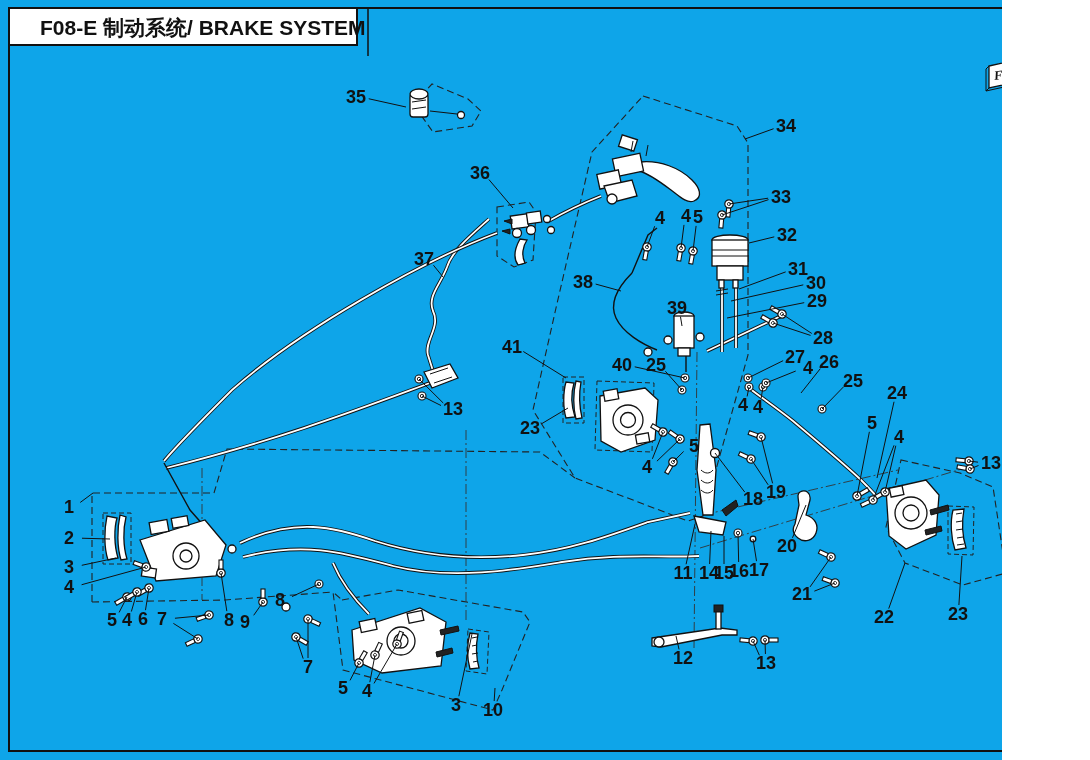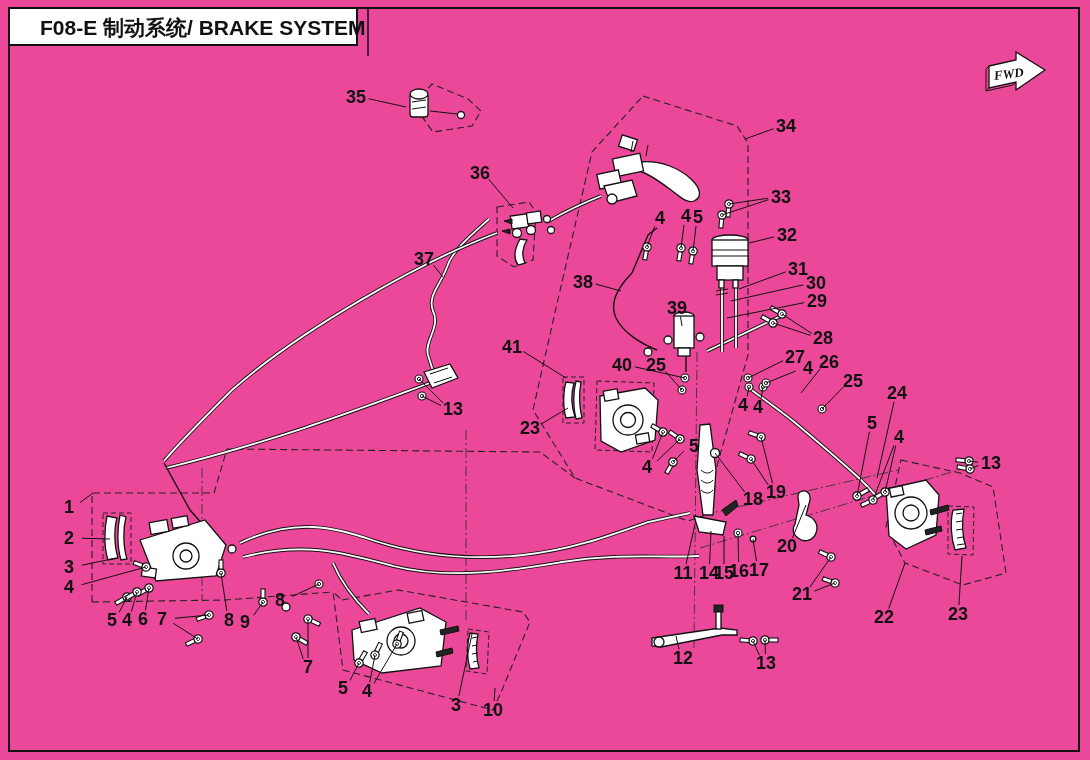--- a/index.html
+++ b/index.html
@@ -1,16 +1,16 @@
 <!DOCTYPE html>
 <html><head>
 <meta charset="utf-8">
 <style>
   html,body{margin:0;padding:0;background:#fff;}
-  .page{position:relative;width:1090px;height:760px;background:#ec4899;overflow:hidden;}
+  .page{position:relative;width:1002px;height:760px;background:#0ea5e9;overflow:hidden;}
   svg{display:block;font-family:"Liberation Sans",sans-serif;}
   .frame{fill:none;stroke:#111;stroke-width:2;}
   .titlebox{fill:#fff;stroke:#111;stroke-width:2;}
   .title-text{font:bold 21px "Liberation Sans",sans-serif;fill:#111;}
   .fwd-text{font:bold italic 13px "Liberation Serif",serif;fill:#111;}
   .outline{fill:none;stroke:#222;stroke-width:1.1;stroke-dasharray:7 4;}
   .outline2{fill:none;stroke:#222;stroke-width:1;stroke-dasharray:5 3;}
   .part{fill:#fff;stroke:#111;stroke-width:1.3;}
   .part-thin{fill:none;stroke:#111;stroke-width:1;}
   .dark{fill:#222;stroke:#111;stroke-width:1;}

